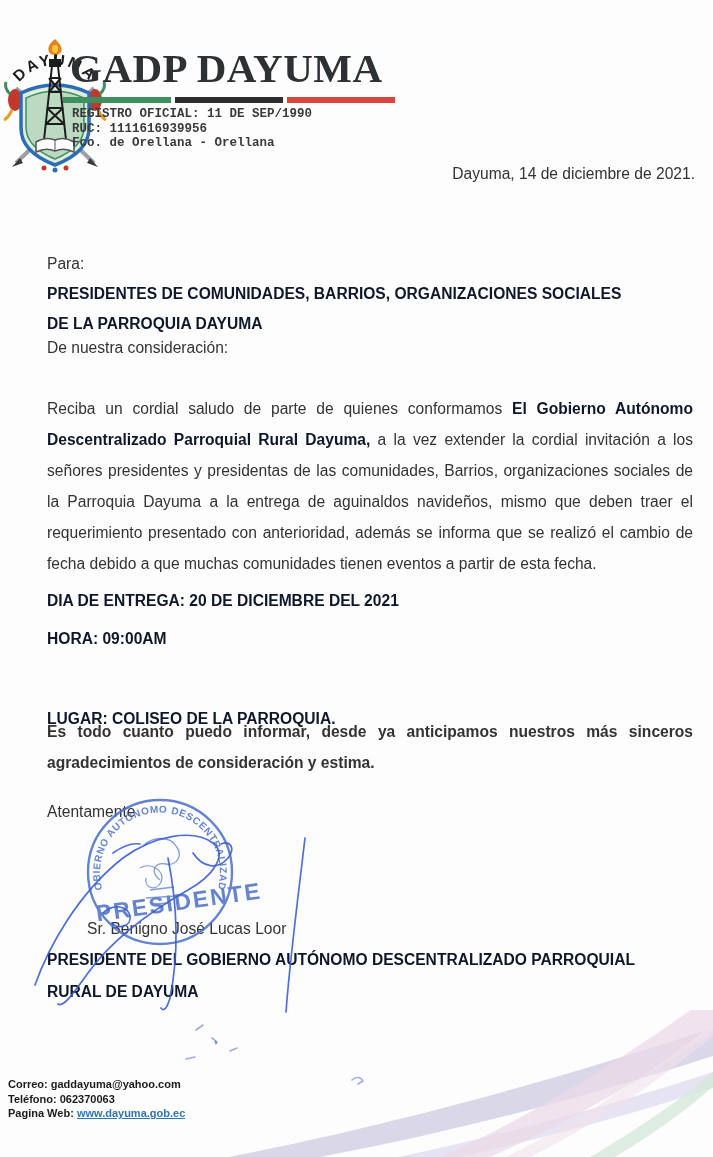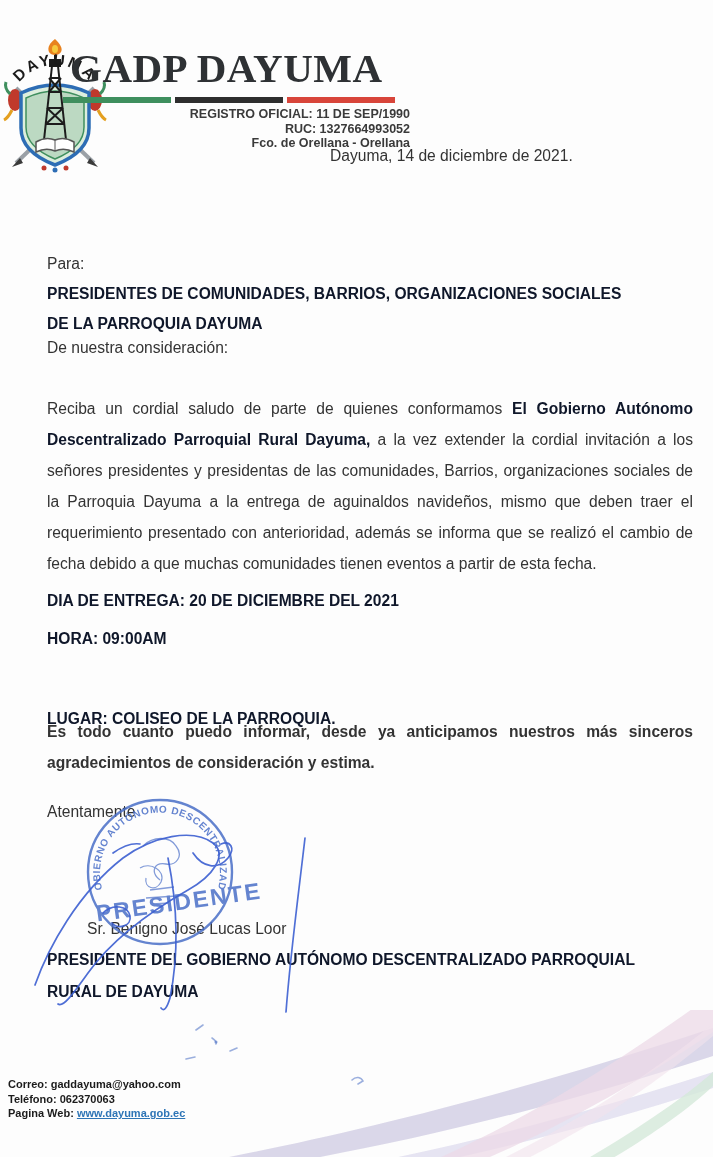--- a/index.html
+++ b/index.html
@@ -13,25 +13,25 @@
   .org-title{
     left:70px;top:44px;font-size:41px;font-weight:800;letter-spacing:.5px;
     color:#2e3134;white-space:nowrap;z-index:1;font-family:Liberation Serif, serif;
   }
   .flagbar{left:63px;top:97px;width:332px;height:6px;display:flex;gap:4px;z-index:1;}
   .flagbar .seg{flex:1;height:6px;}
   .seg-green{background:#3f8f5e;}
   .seg-black{background:#2e2e2e;}
   .seg-red{background:#d8453a;}
   .org-details{
-    left:72px;top:107px;width:338px;text-align:right;z-index:1;
-    font-family:Liberation Sans, sans-serif;font-weight:bold;
+    left:72px;top:107px;width:338px;text-align:left;z-index:1;
+    font-family:Liberation Mono, monospace;font-weight:bold;
     font-size:12.5px;line-height:14.5px;color:#3a3a3a;
   }
-  .date-line{left:330px;top:147px;width:365px;text-align:left;font-size:16px;color:#333;}
+  .date-line{left:330px;top:165px;width:365px;text-align:right;font-size:16px;color:#333;}
   
   .txt{font-size:15.6px;color:#333;}
   .bold{font-weight:bold;color:#0f172a;}
   .recipient{left:47px;top:221px;width:646px;line-height:30px;margin-top:28px;}
   .salutation{left:47px;top:339px;}
   .paragraph{left:47px;top:377px;width:646px;text-align:justify;line-height:31px;}
   .info-1{left:47px;top:592px;}
   .info-2{left:47px;top:630px;}
   .info-3{left:47px;top:668px;margin-top:42px;}
   .closing{left:47px;top:700px;width:646px;text-align:justify;line-height:31px;font-weight:bold;}
@@ -112,21 +112,21 @@
   </svg>
 
   <div class="abs org-title">GADP DAYUMA</div>
   <div class="abs flagbar">
     <span class="seg seg-green"></span>
     <span class="seg seg-black"></span>
     <span class="seg seg-red"></span>
   </div>
   <div class="abs org-details">
     <div>REGISTRO OFICIAL: 11 DE SEP/1990</div>
-    <div>RUC: 1327664993052</div>
+    <div>RUC: 1111616939956</div>
     <div>Fco. de Orellana - Orellana</div>
   </div>
   <div class="abs date-line txt">Dayuma, 14  de diciembre de 2021.</div>
 
   <div class="abs recipient txt">
     <div>Para:</div>
     <div class="bold">PRESIDENTES DE COMUNIDADES, BARRIOS, ORGANIZACIONES SOCIALES</div>
     <div class="bold">DE LA PARROQUIA DAYUMA</div>
   </div>
 

